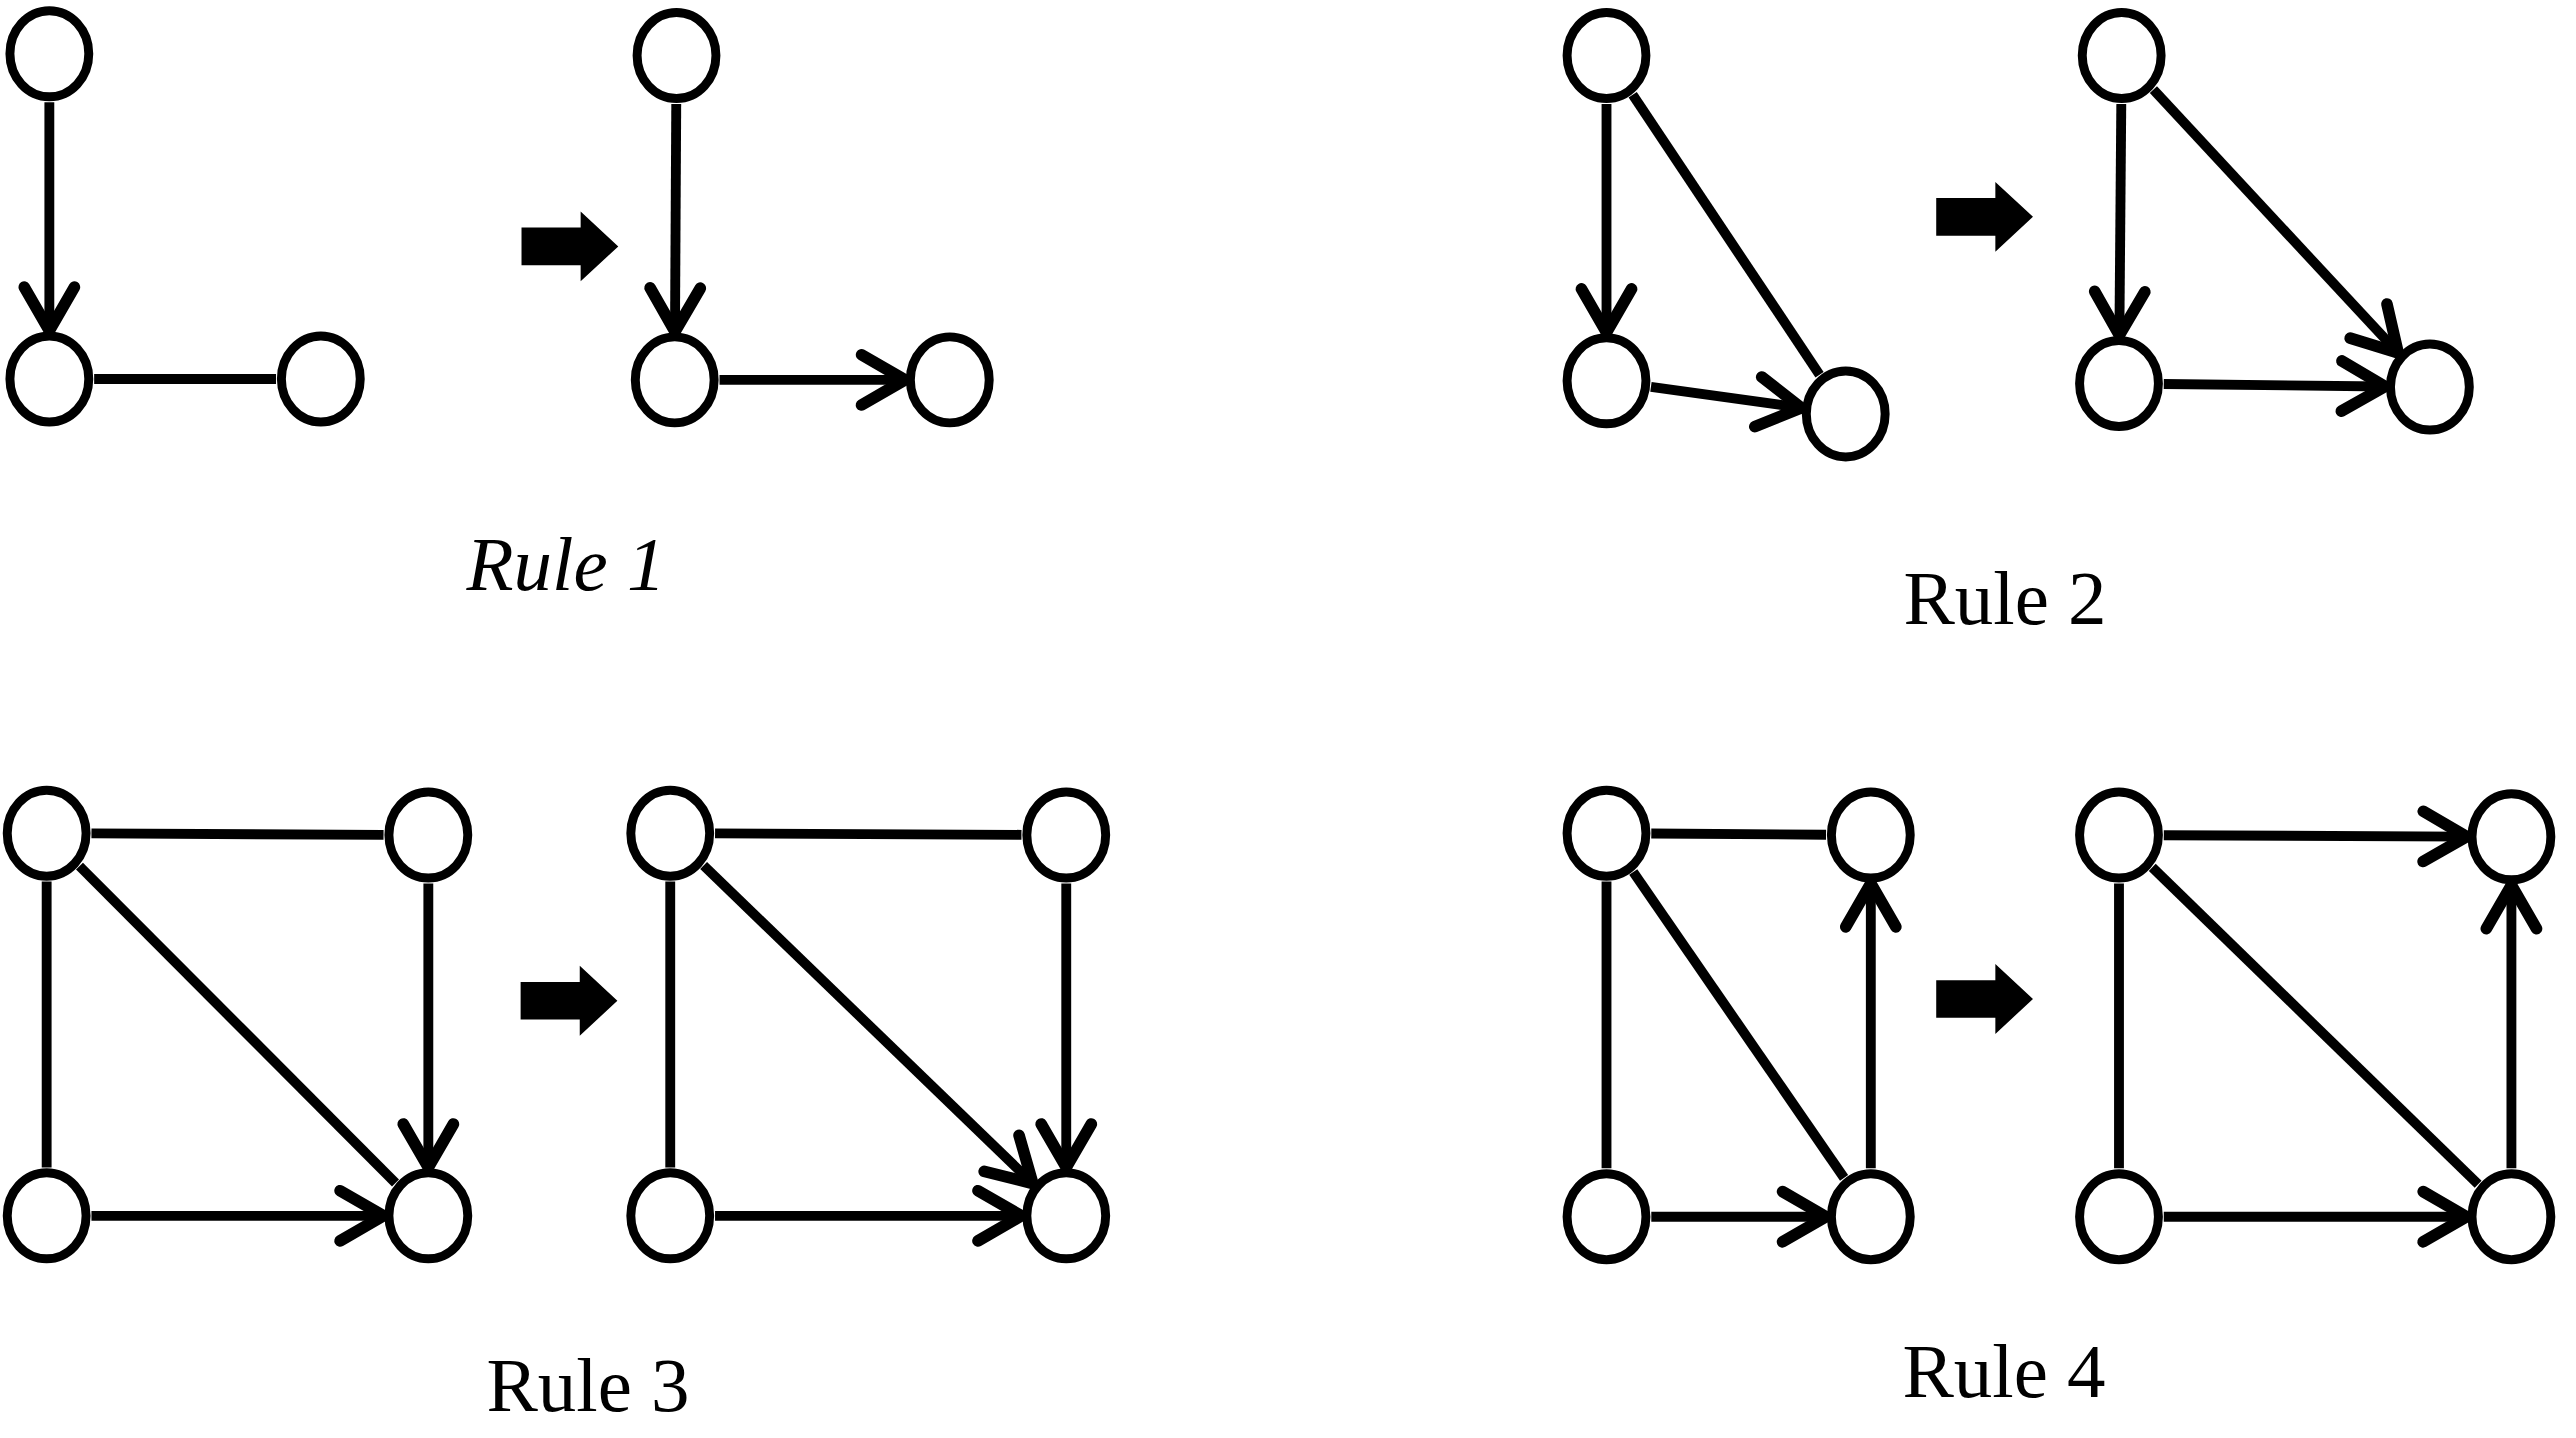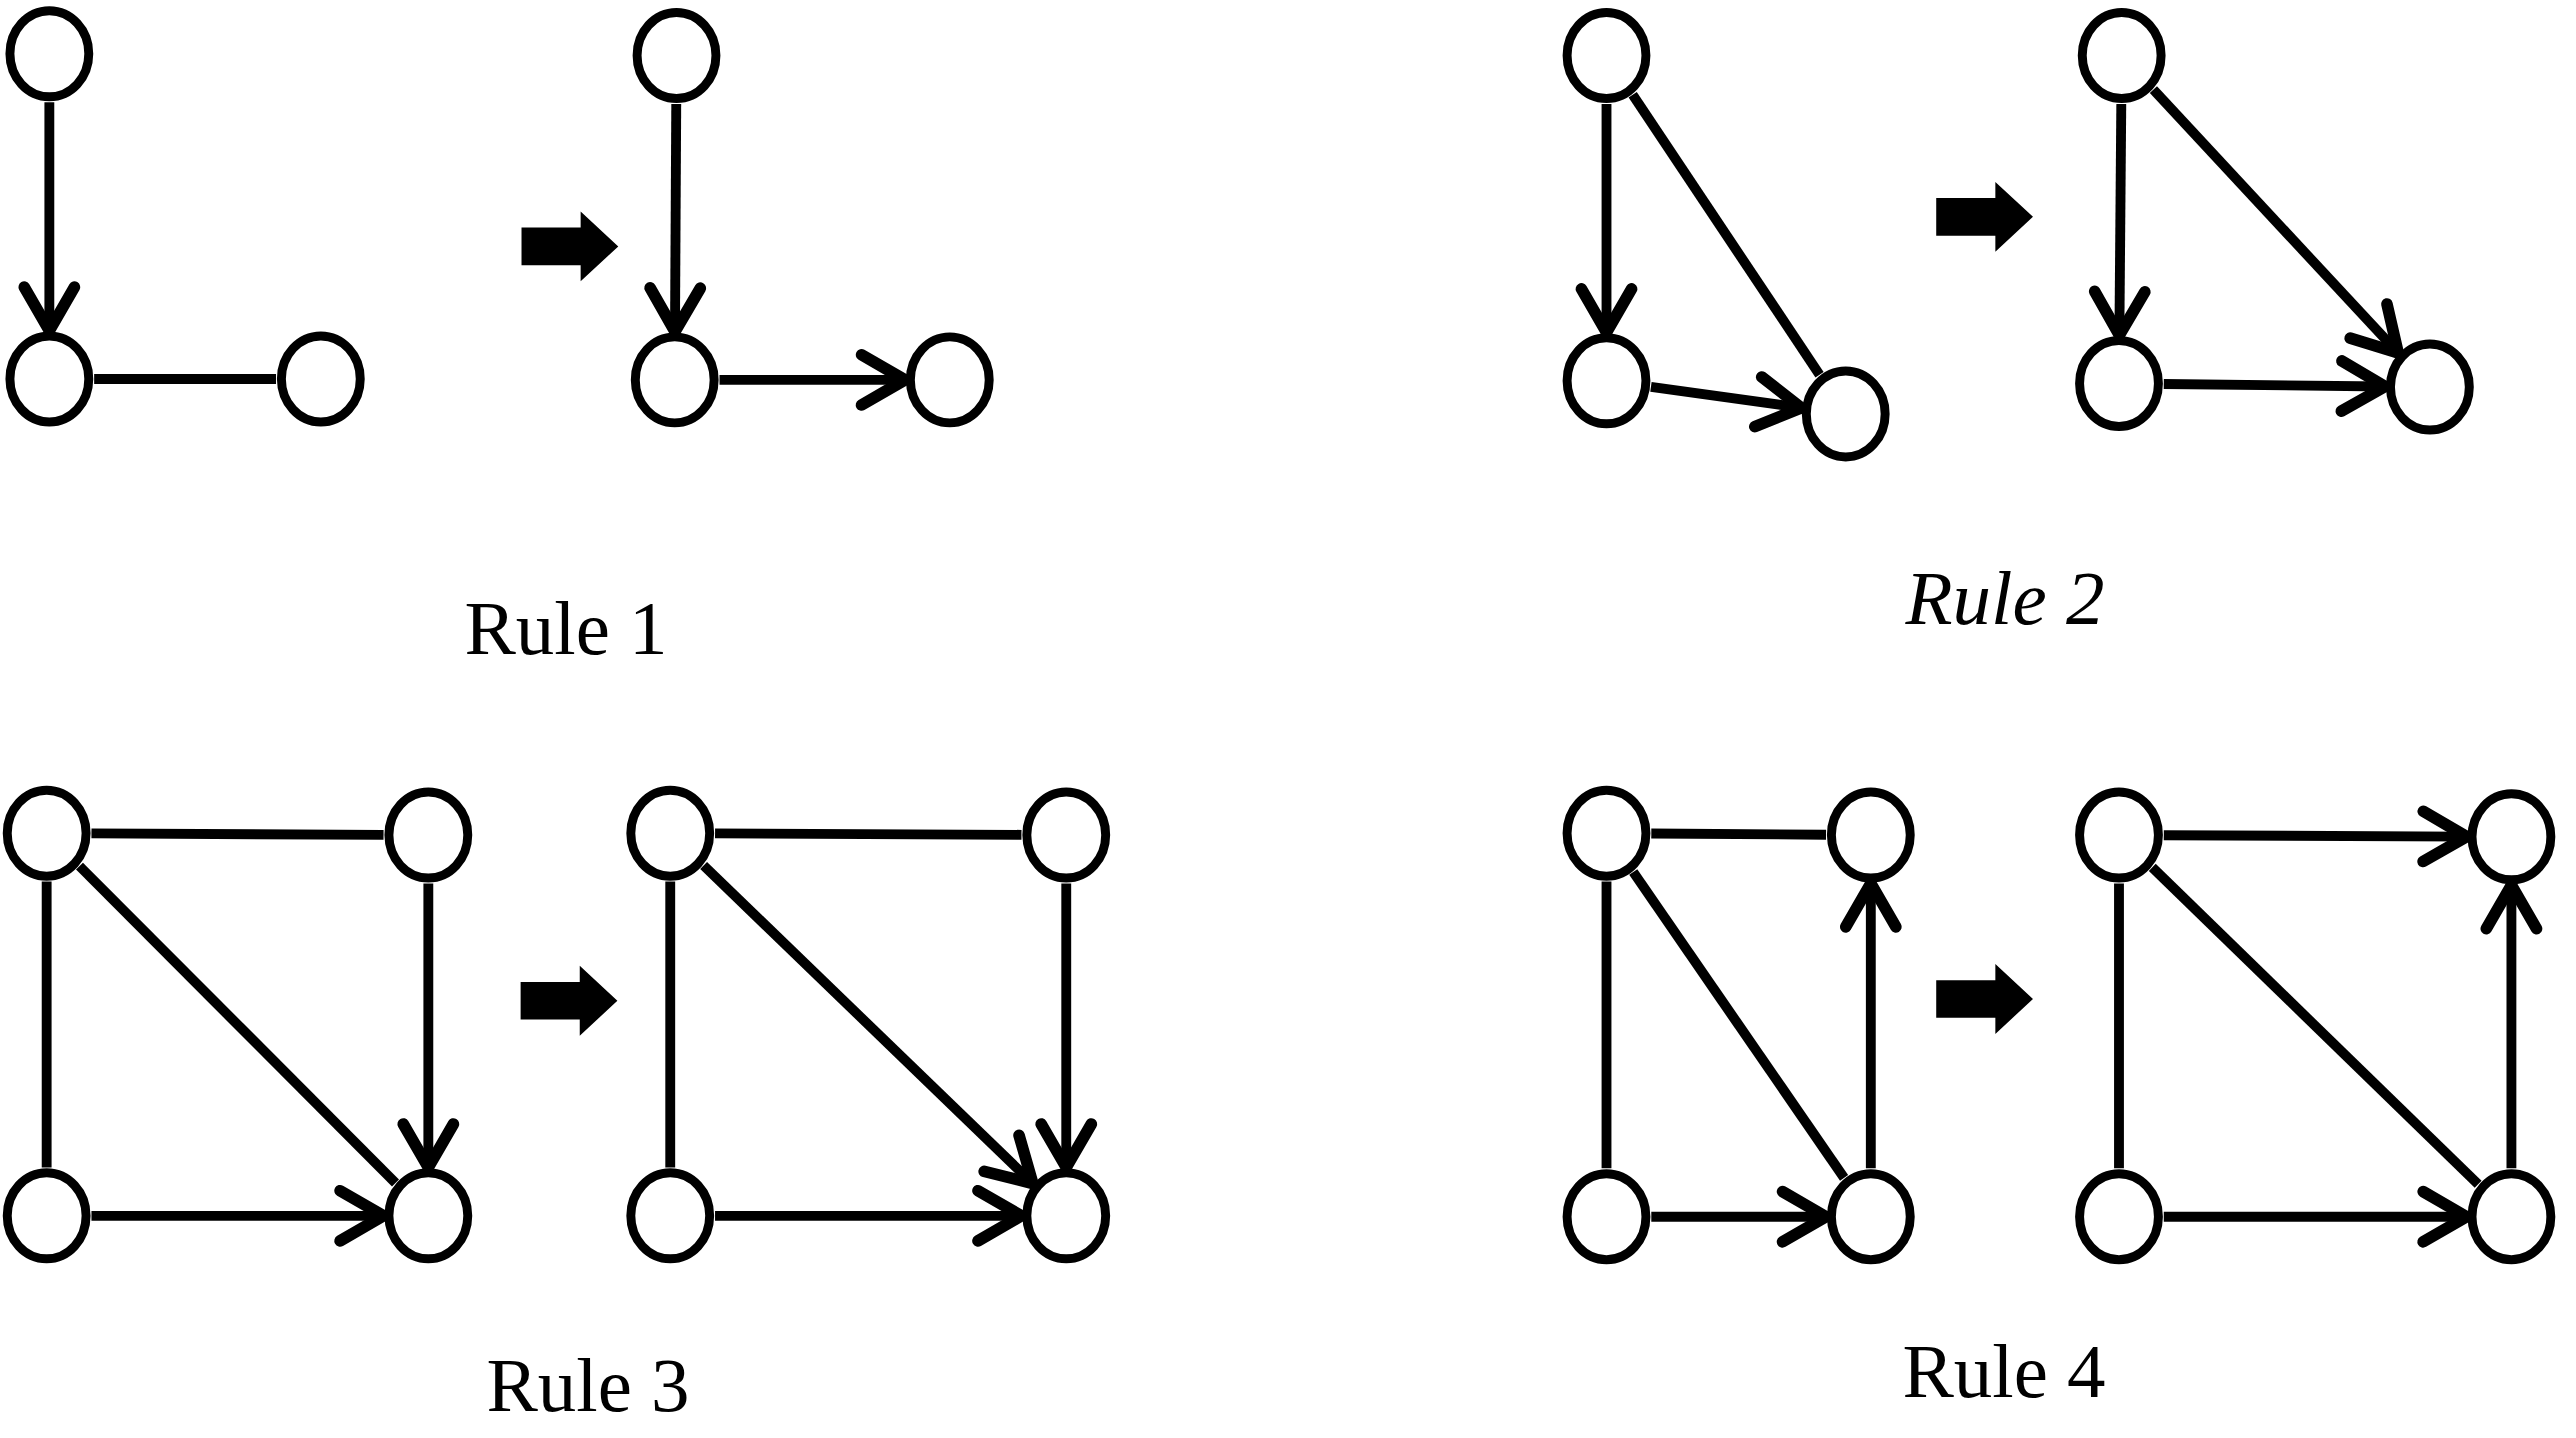--- a/index.html
+++ b/index.html
@@ -126,17 +126,17 @@
       <path d="M 2775 1036.4974226119286 L 2803 988 L 2831 1036.4974226119286" stroke="#000000" stroke-width="13" fill="none" stroke-linecap="round" stroke-linejoin="round"></path>
       <line x1="2415" y1="1358" x2="2753" y2="1358" stroke="#000000" stroke-width="11"></line>
       <path d="M 2704.5025773880716 1330 L 2753 1358 L 2704.5025773880716 1386" stroke="#000000" stroke-width="13" fill="none" stroke-linecap="round" stroke-linejoin="round"></path>
       <ellipse cx="2365" cy="932" rx="44" ry="48" fill="#ffffff" stroke="#000000" stroke-width="10"></ellipse>
       <ellipse cx="2803" cy="934" rx="44" ry="48" fill="#ffffff" stroke="#000000" stroke-width="10"></ellipse>
       <ellipse cx="2365" cy="1358" rx="44" ry="48" fill="#ffffff" stroke="#000000" stroke-width="10"></ellipse>
       <ellipse cx="2803" cy="1358" rx="44" ry="48" fill="#ffffff" stroke="#000000" stroke-width="10"></ellipse>
     </g>
 </svg>
 
-<div class="rule-label" style="left:566px;  top:628px;">Rule 1</div>
-<div class="rule-label" style="left:2005px; top:598px;font-style:italic;">Rule 2</div>
+<div class="rule-label" style="left:566px;  top:564px;font-style:italic;">Rule 1</div>
+<div class="rule-label" style="left:2005px; top:598px;">Rule 2</div>
 <div class="rule-label" style="left:564px;  top:1385px;margin-left:24px;">Rule 3</div>
 <div class="rule-label" style="left:2004px; top:1371px;">Rule 4</div>
 
 
 </body></html>

